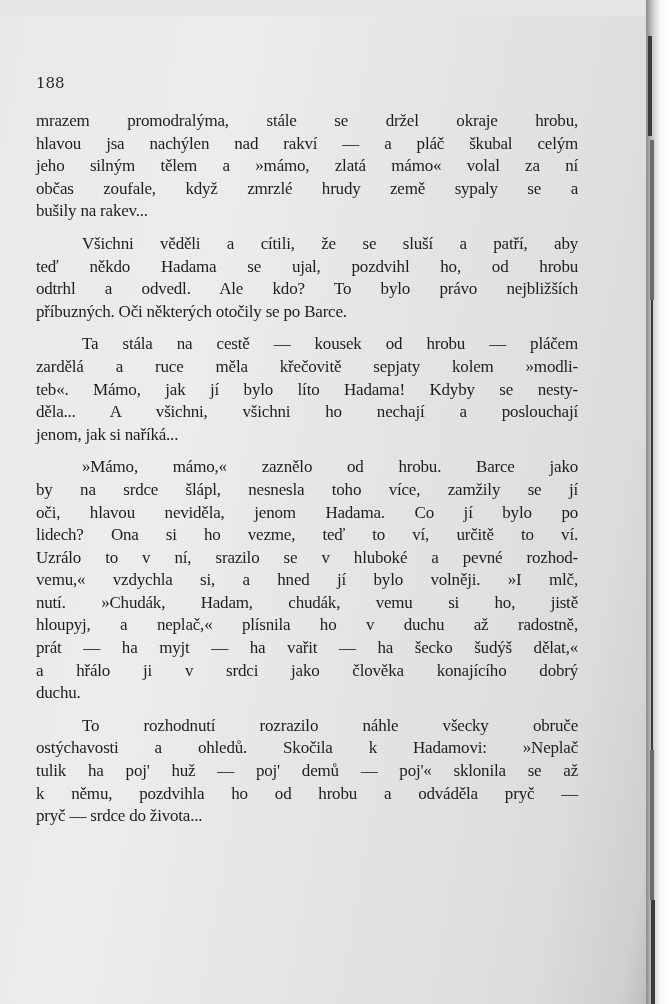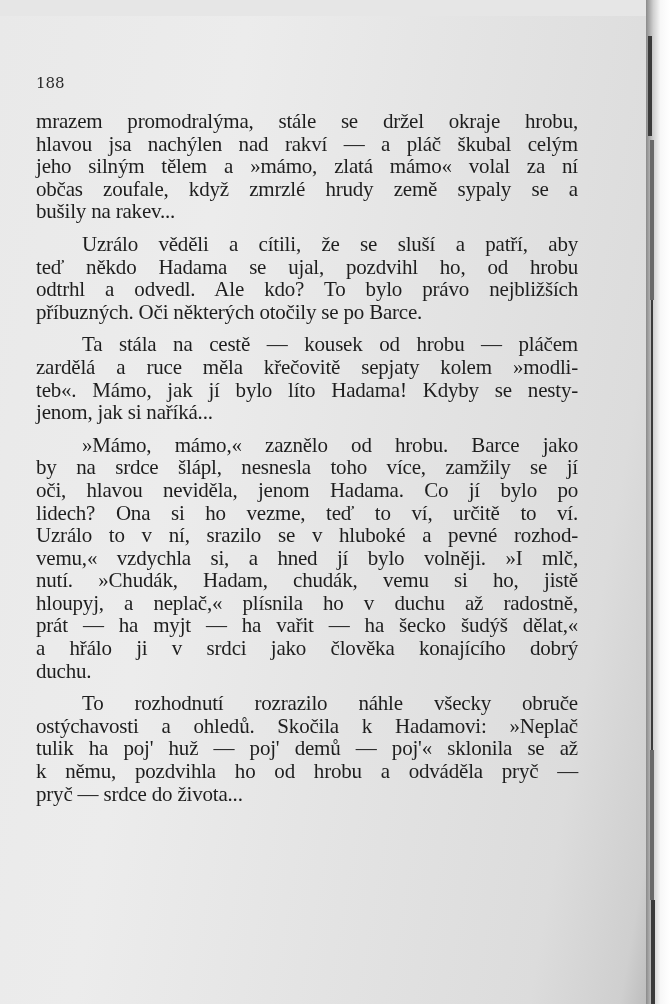--- a/index.html
+++ b/index.html
@@ -40,21 +40,21 @@
       left: 36px;
       top: 58px;
       font-size: 15px;
       color: #2a2a2a;
     }
     .text-block {
       position: absolute;
       left: 36px;
       top: 94px;
       width: 542px;
-      font-size: 21px;
+      font-size: 17px;
       line-height: 22.6px;
       color: #1e1e1e;
       font-family: "Liberation Serif", "DejaVu Serif", serif;
       letter-spacing: -0.2px;
     }
     .para {
       margin: 0 0 10px 0;
       text-align: justify;
     }
     .line {
@@ -77,29 +77,30 @@
   <div class="page-number">188</div>
   <div class="text-block" id="text-block">
       <div class="para">
         <span class="line">mrazem promodralýma, stále se držel okraje hrobu,</span>
         <span class="line">hlavou jsa nachýlen nad rakví — a pláč škubal celým</span>
         <span class="line">jeho silným tělem a »mámo, zlatá mámo« volal za ní</span>
         <span class="line">občas zoufale, když zmrzlé hrudy země sypaly se a</span>
         <span class="line last">bušily na rakev...</span>
       </div>
       <div class="para">
-        <span class="line indent">Uzrálo věděli a cítili, že se sluší a patří, aby</span>
+        <span class="line indent">Všichni věděli a cítili, že se sluší a patří, aby</span>
         <span class="line">teď někdo Hadama se ujal, pozdvihl ho, od hrobu</span>
         <span class="line">odtrhl a odvedl. Ale kdo? To bylo právo nejbližších</span>
         <span class="line last">příbuzných. Oči některých otočily se po Barce.</span>
       </div>
       <div class="para">
         <span class="line indent">Ta stála na cestě — kousek od hrobu — pláčem</span>
         <span class="line">zardělá a ruce měla křečovitě sepjaty kolem »modli-</span>
         <span class="line">teb«. Mámo, jak jí bylo líto Hadama! Kdyby se nesty-</span>
+        <span class="line">děla... A všichni, všichni ho nechají a poslouchají</span>
         <span class="line last">jenom, jak si naříká...</span>
       </div>
       <div class="para">
         <span class="line indent">»Mámo, mámo,« zaznělo od hrobu. Barce jako</span>
         <span class="line">by na srdce šlápl, nesnesla toho více, zamžily se jí</span>
         <span class="line">oči, hlavou neviděla, jenom Hadama. Co jí bylo po</span>
         <span class="line">lidech? Ona si ho vezme, teď to ví, určitě to ví.</span>
         <span class="line">Uzrálo to v ní, srazilo se v hluboké a pevné rozhod-</span>
         <span class="line">vemu,« vzdychla si, a hned jí bylo volněji. »I mlč,</span>
         <span class="line">nutí. »Chudák, Hadam, chudák, vemu si ho, jistě</span>

